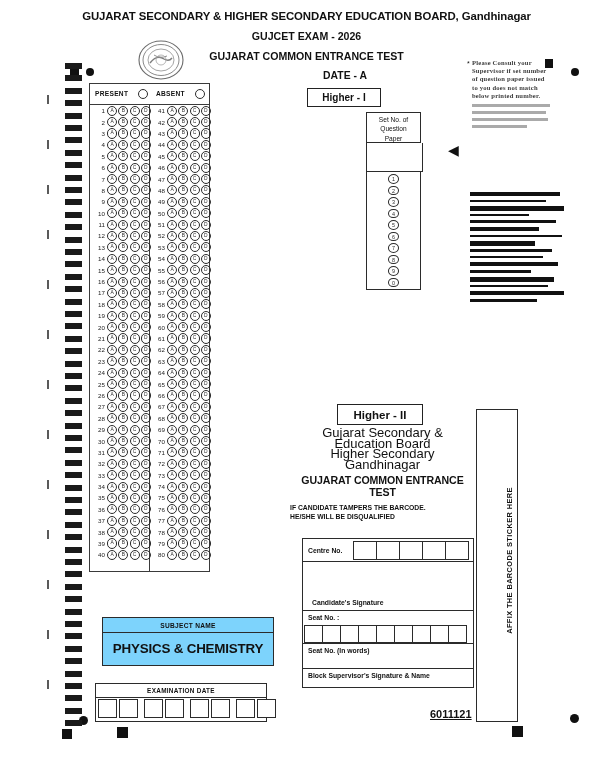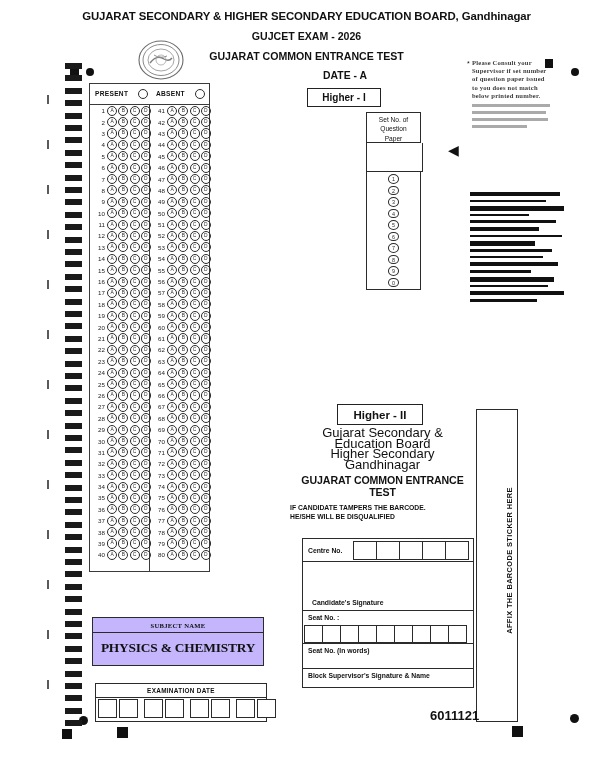--- a/index.html
+++ b/index.html
@@ -101,25 +101,25 @@
   .hline{position:absolute;left:0;width:100%;height:1px;background:#2b2b2b;}
 
   
   #sticker{position:absolute;left:476px;top:409px;width:40px;height:311px;
     border:1px solid #2b2b2b;background:#fff;}
   #sticker span{position:absolute;left:-118px;top:146px;width:300px;
     transform:rotate(-90deg);text-align:center;
     font-size:7.4px;font-weight:bold;letter-spacing:.4px;white-space:nowrap;}
 
   
-  #serial{position:absolute;left:430px;top:708px;font-size:13px;font-weight:bold;}
-
-  
-  #subject-box{position:absolute;left:92px;top:617px;width:170px;height:47px;
-    border:1px solid #2b2b2b;background:#c4b5fd;font-family:Liberation Serif, serif;}
+  #serial{position:absolute;left:430px;top:708px;font-size:11px;font-weight:bold;text-decoration:underline;}
+
+  
+  #subject-box{position:absolute;left:102px;top:617px;width:170px;height:47px;
+    border:1px solid #2b2b2b;background:#7dd3fc;}
   #subject-label{position:absolute;left:0;top:0;width:100%;height:14px;
     border-bottom:1px solid #2b2b2b;font-size:6.6px;font-weight:bold;
     display:flex;align-items:center;justify-content:center;letter-spacing:.3px;}
   #subject-value{position:absolute;left:0;top:14px;width:100%;height:32px;
     display:flex;align-items:center;justify-content:center;
     font-size:13.4px;font-weight:bold;letter-spacing:-.2px;}
   #date-box{position:absolute;left:95px;top:683px;width:170px;height:37px;
     border:1px solid #2b2b2b;background:#fff;}
   #date-label{position:absolute;left:0;top:0;width:100%;height:13px;
     border-bottom:1px solid #2b2b2b;font-size:6.4px;font-weight:bold;

